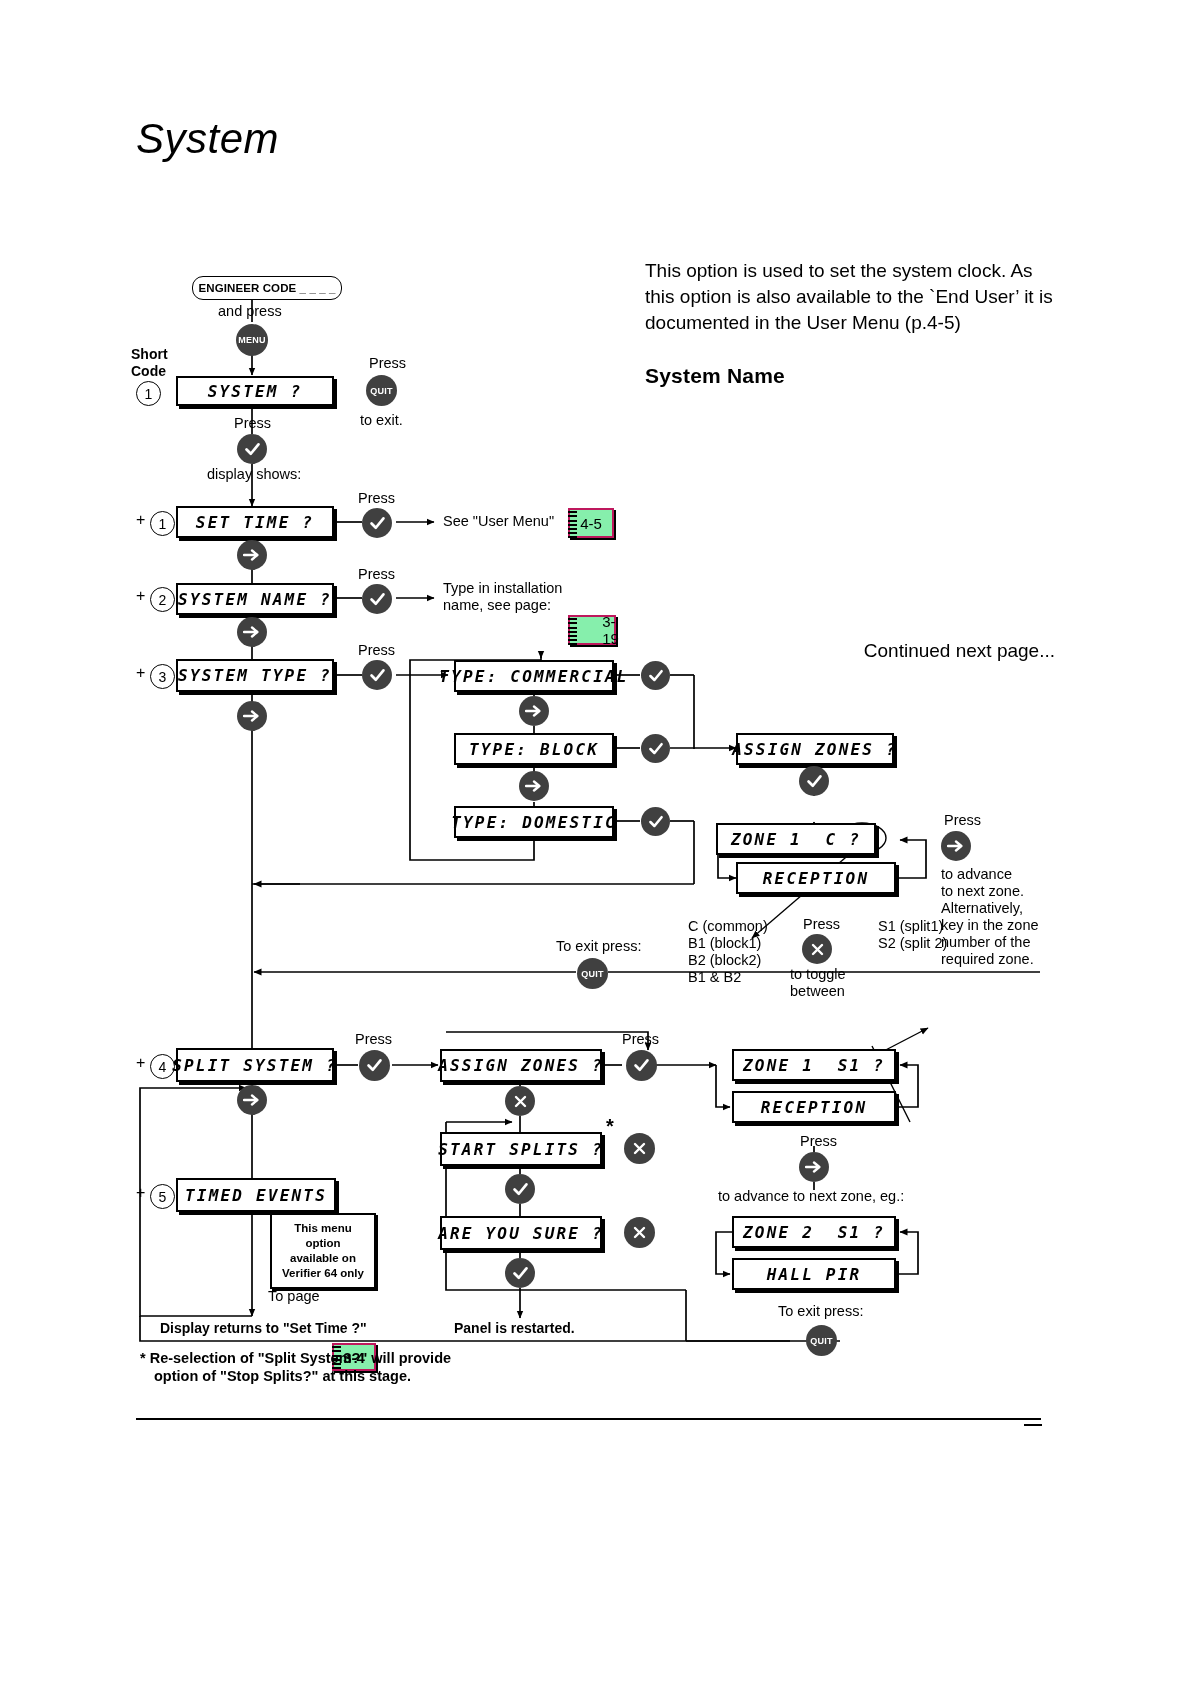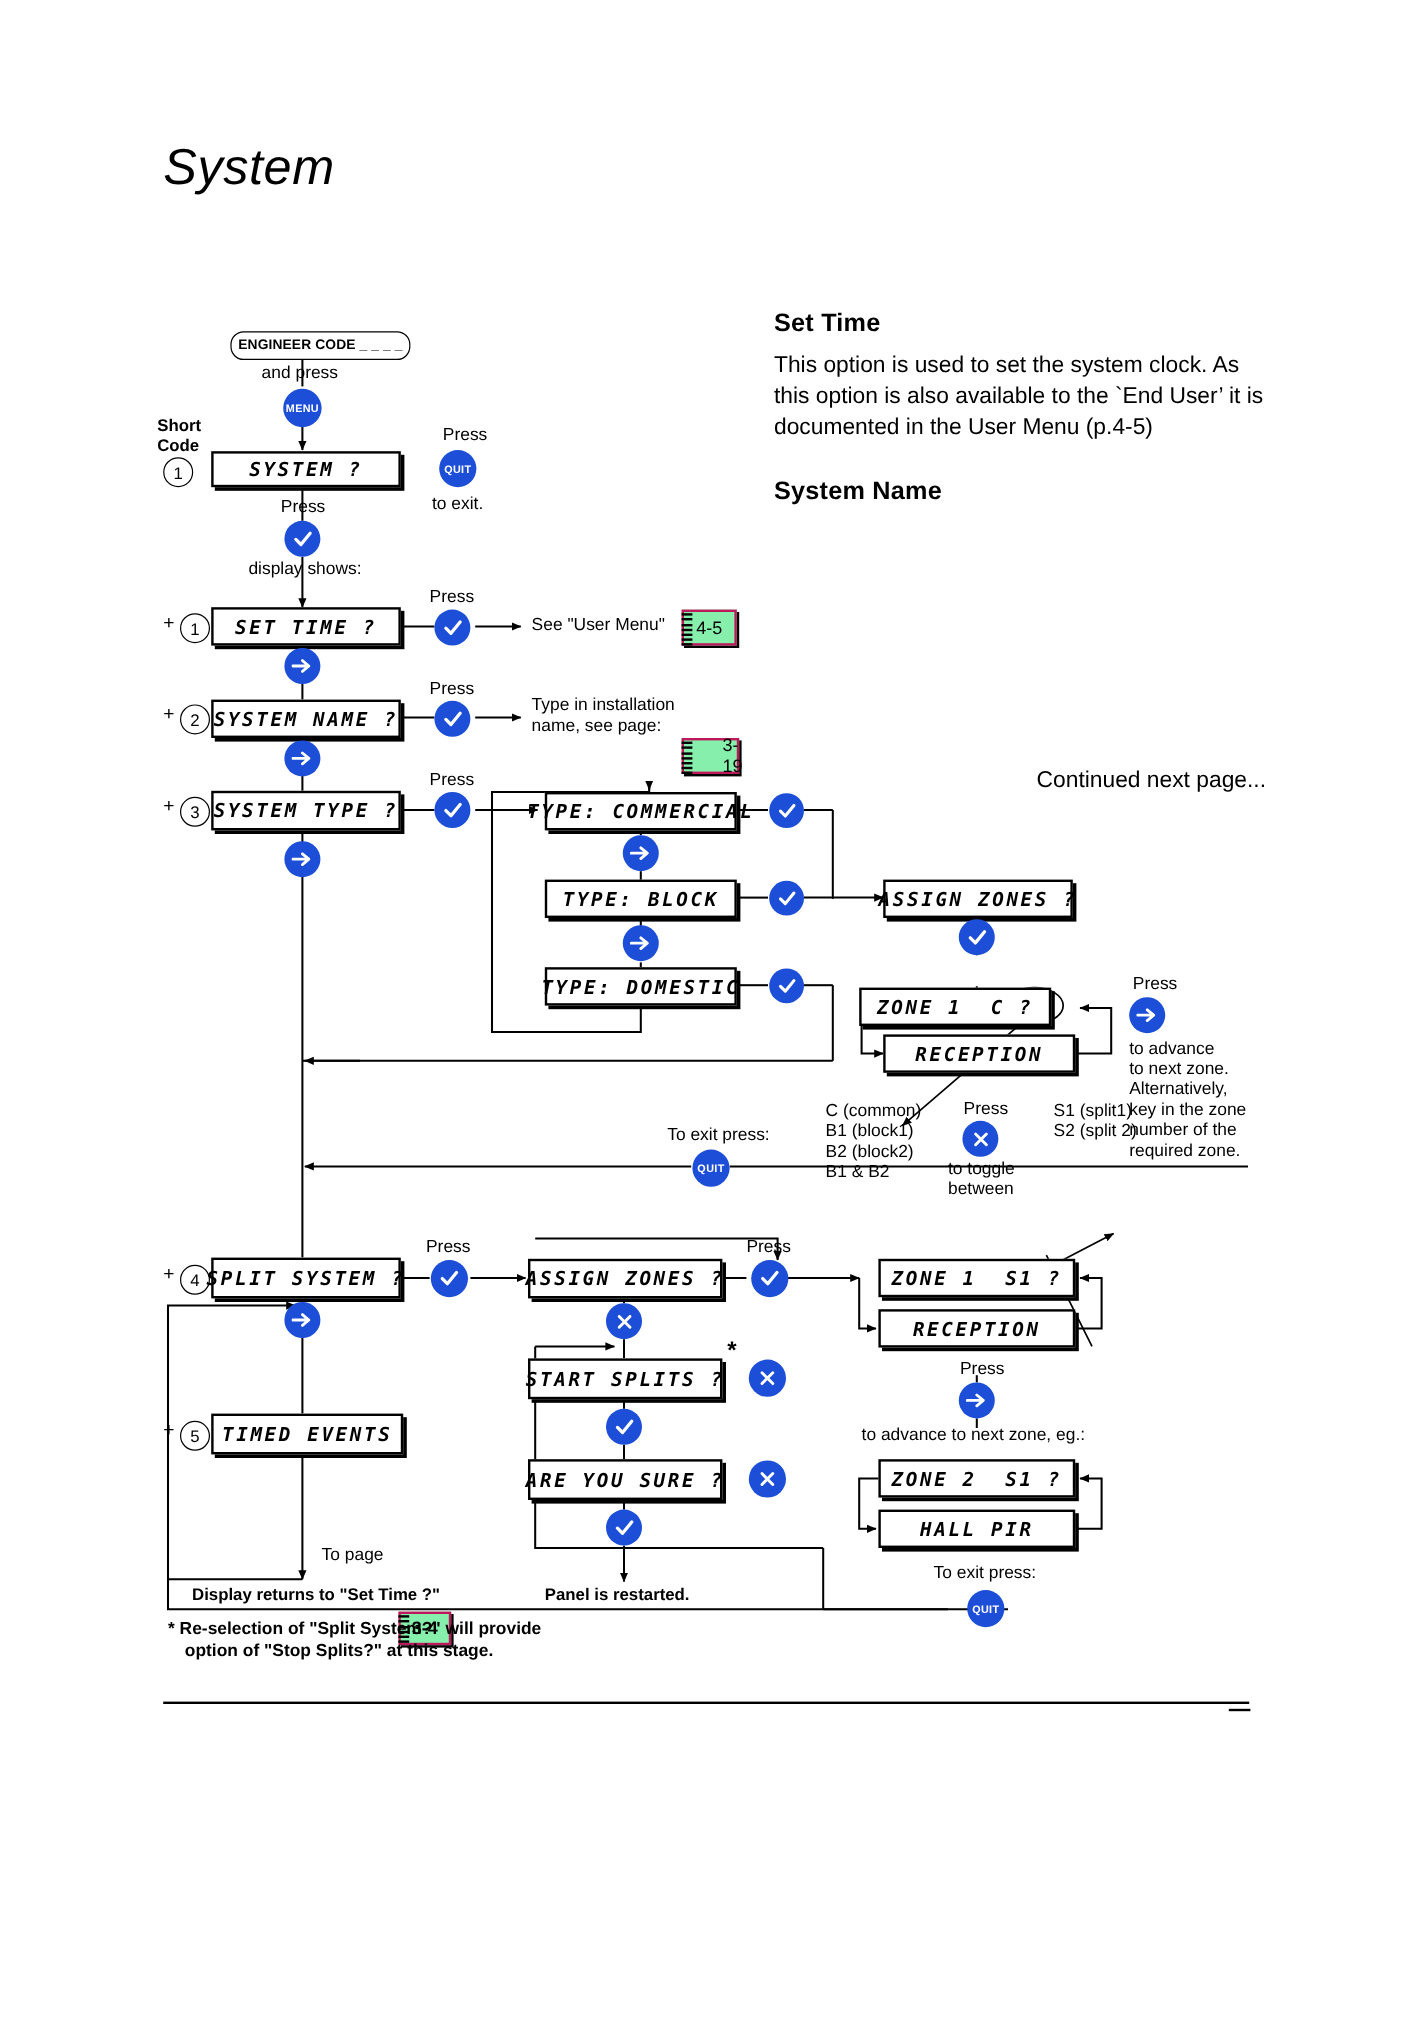--- a/index.html
+++ b/index.html
@@ -26,21 +26,21 @@
 
   
   .lcd{box-sizing:border-box;border:2.5px solid #000;background:#fff;
        display:flex;align-items:center;justify-content:center;
        font-family:"DejaVu Sans Mono",monospace;font-style:italic;
        font-weight:bold;font-size:16px;letter-spacing:2.2px;
        box-shadow:3px 3px 0 #000;}
   .lcd span{white-space:pre;}
 
   
-  .key{border-radius:50%;background:#1d4ed8;color:#fff;
+  .key{border-radius:50%;background:#404040;color:#fff;
        display:flex;align-items:center;justify-content:center;
        font-weight:bold;text-align:right;}
   .key.tick{font-size:19px;}
   .key.arrow{font-size:17px;}
   .key.cross{font-size:18px;}
   .key.word{font-size:9px;letter-spacing:.3px;}
   .key svg{display:block;}
 
   
   .codecircle{border:1.6px solid #000;border-radius:50%;
@@ -78,21 +78,20 @@
             pointer-events:none;}
 </style>
 </head>
 <body>
 
 <div id="page">
 
   <div class="abs" id="page-title">System</div>
 
   <div class="abs" id="right-col">
-    <h2>Set Time</h2>
     <p>This option is used to set the system clock. As this option is also available to the `End User’ it is documented in the User Menu (p.4-5)</p>
     <h2 class="second">System Name</h2>
   </div>
   <div class="abs" id="continued">Continued next page...</div>
 
   <svg class="lines" viewBox="0 0 1190 1684">
     <defs>
       <marker id="ah" markerWidth="9" markerHeight="9" refX="7.5" refY="4" orient="auto" markerUnits="userSpaceOnUse">
         <path d="M0,0.6 L8,4 L0,7.4 z" fill="#000"></path>
       </marker>
@@ -482,20 +481,25 @@
         <path d="M3 10 L8 15 L17 4" stroke="#fff" stroke-width="3.2" fill="none" stroke-linecap="round" stroke-linejoin="round"></path>
       </svg>
   </div>
 
   <div class="abs plus" style="left:136px;top:1184px;">+</div>
   <div class="abs codecircle" style="left:150px;top:1184px;">5</div>
   <div class="abs lcd" style="left:176px;top:1178px;width:160px;height:34px;">
     <span>TIMED EVENTS</span>
   </div>
 
+  <div class="abs" id="note-box">
+    <span>This menu option</span><br>
+    <span>available on</span><br>
+    <span>Verifier 64 only</span>
+  </div>
   <div class="abs lbl" style="left:268px;top:1288px;">To page</div>
   <div class="abs notebook" style="left:332px;top:1283px;width:44px;height:28px;font-weight:bold;">
     <div class="rings">
         <i></i>
         <i></i>
         <i></i>
         <i></i>
         <i></i>
         <i></i>
       </div>

